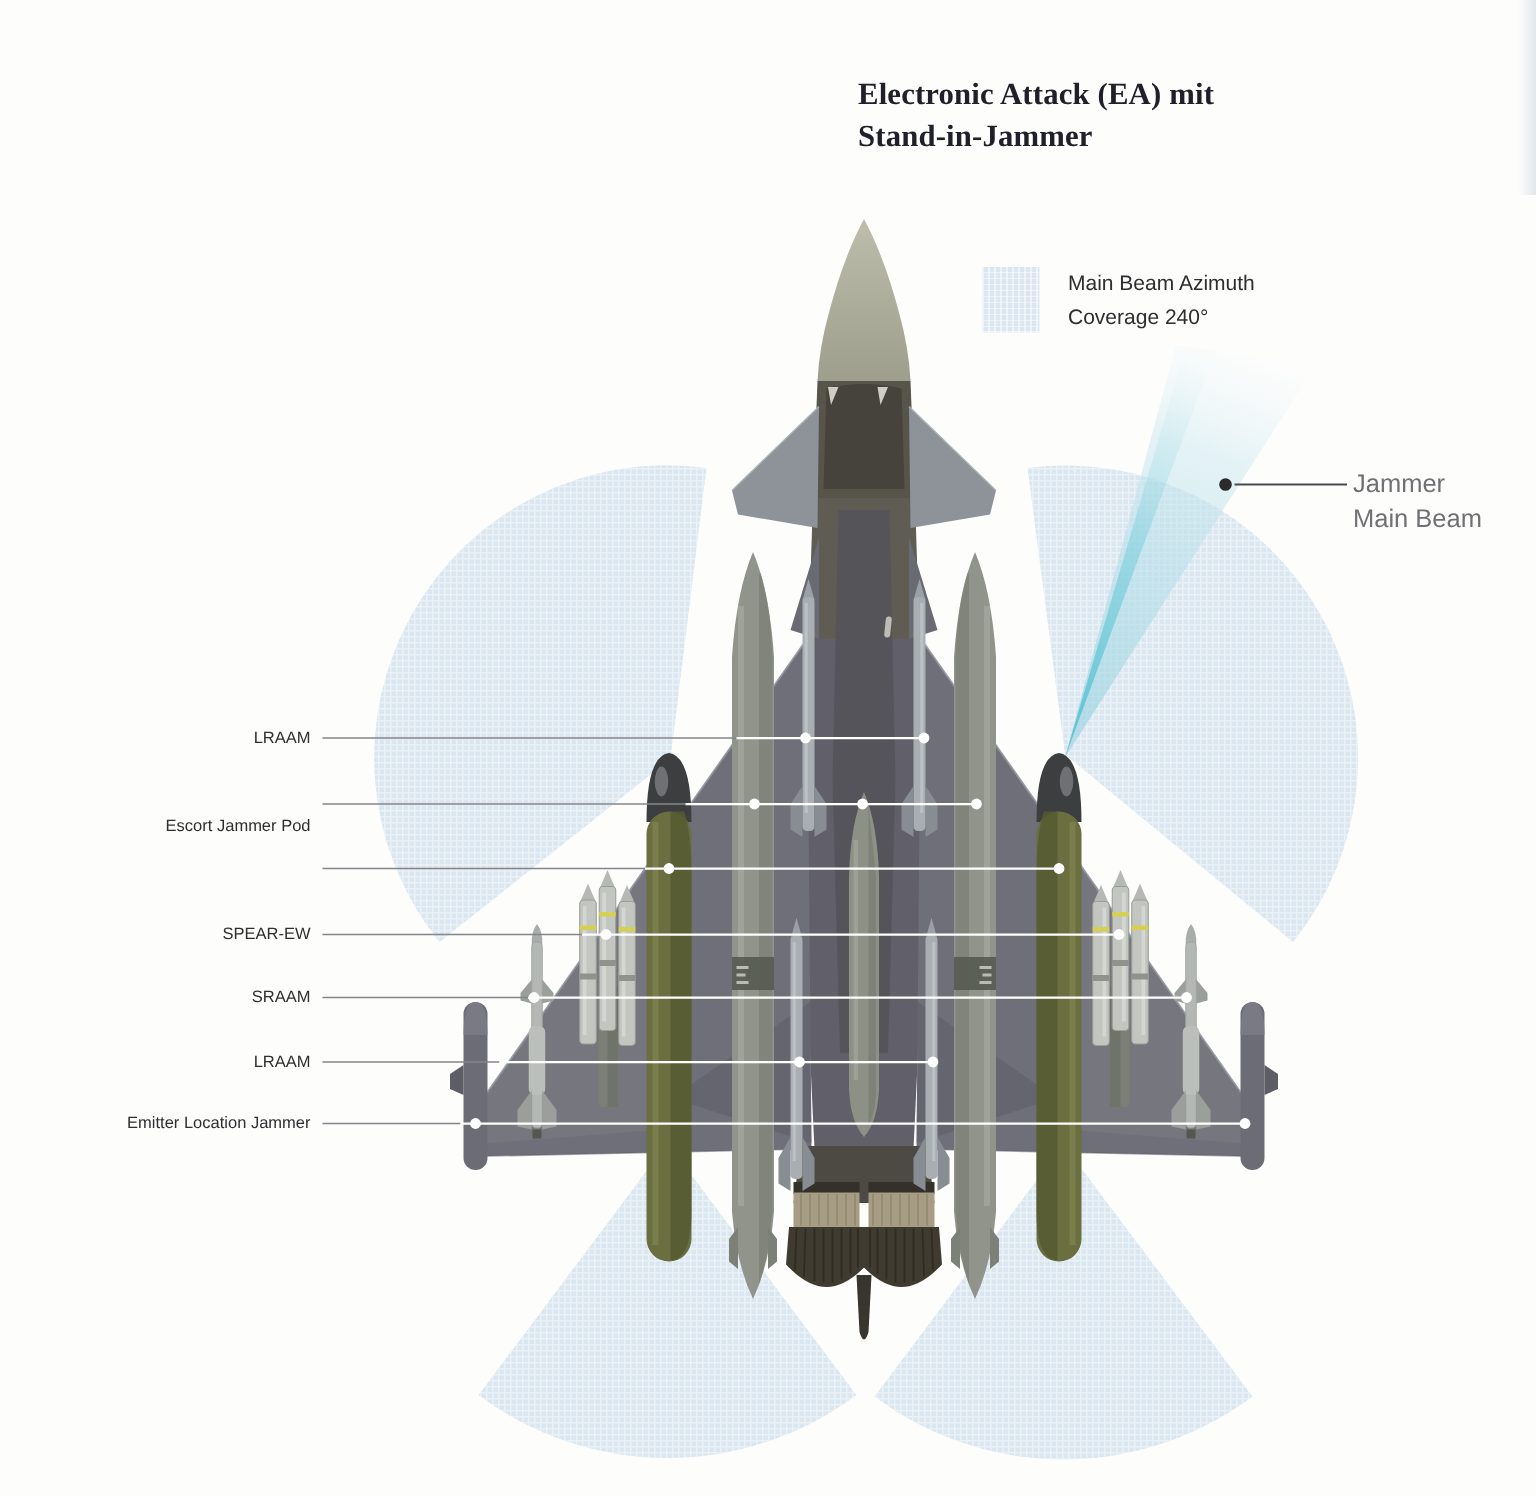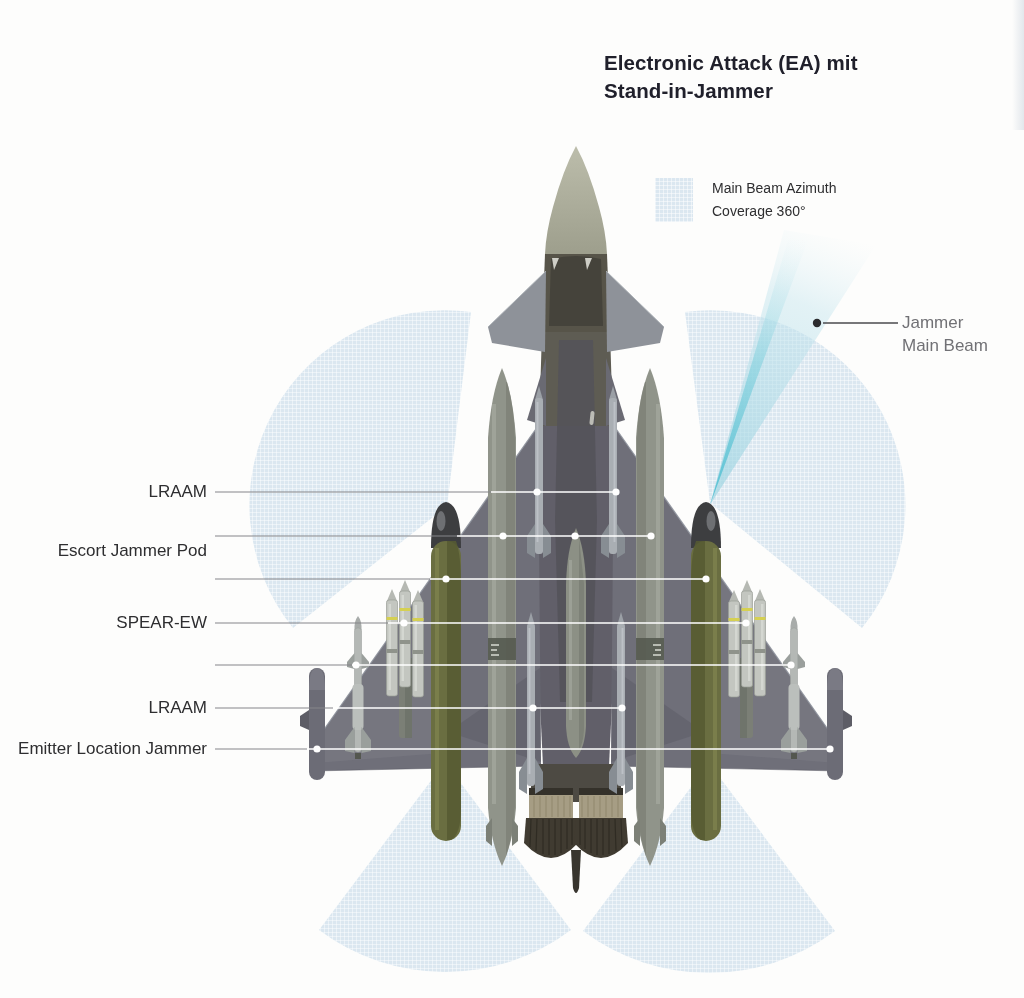--- a/index.html
+++ b/index.html
@@ -3,42 +3,42 @@
 <meta charset="utf-8">
 <style>
   html,body{margin:0;padding:0;background:#ffffff;}
   .stage{
     position:relative;width:1024px;height:998px;overflow:hidden;
     background:var(--c-background,#fdfdfc);
     font-family:"Liberation Sans","DejaVu Sans",sans-serif;
   }
   .stage svg{position:absolute;left:0;top:0;}
   .title{
-    position:absolute;left:604px;top:49px;width:330px;
+    position:absolute;left:572px;top:49px;width:330px;
     font-size:20.5px;font-weight:bold;line-height:28px;
-    color:var(--c-title_text,#20202b);letter-spacing:.1px;
+    color:var(--c-title_text,#20202b);letter-spacing:.1px;font-family:Liberation Serif, serif;
   }
   .legend-swatch{
     position:absolute;left:655px;top:178px;width:38px;height:44px;
     background-image:
       repeating-linear-gradient(0deg, rgba(255,255,255,.5) 0 1px, transparent 1px 4px),
       repeating-linear-gradient(90deg, rgba(255,255,255,.5) 0 1px, transparent 1px 4px);
     background-color:var(--c-coverage_fill,#dbe7f0);
   }
   .legend-text{
     position:absolute;left:712px;top:177px;width:230px;
     font-size:14px;line-height:23px;color:var(--c-label_text,#3a3a3c);
   }
   .beam-callout{
     position:absolute;left:902px;top:311px;width:130px;
     font-size:17px;line-height:23px;color:var(--c-beam_label_text,#717175);
   }
   .callout{
     position:absolute;left:0;width:207px;text-align:right;
-    font-size:17px;line-height:22px;color:var(--c-label_text,#2c2c2e);
+    font-size:11px;line-height:22px;color:var(--c-label_text,#2c2c2e);
   }
   .edge-shadow{
     position:absolute;right:0;top:0;width:12px;height:130px;
     background:linear-gradient(90deg, rgba(190,200,212,0) 0%, rgba(195,205,216,.45) 100%);
   }
 </style>
 </head>
 <body>
 
 <div class="stage">
@@ -238,29 +238,30 @@
 </svg>
 
 <div class="title">
   <div>Electronic Attack (EA) mit</div>
   <div>Stand-in-Jammer</div>
 </div>
 
 <div class="legend-swatch"></div>
 <div class="legend-text">
   <div>Main Beam Azimuth</div>
-  <div>Coverage 360°</div>
+  <div>Coverage 240°</div>
 </div>
 
 <div class="beam-callout">
   <div>Jammer</div>
   <div>Main Beam</div>
 </div>
 
 <div class="callout" style="top:481px">LRAAM</div>
 <div class="callout" style="top:540px">Escort Jammer Pod</div>
 <div class="callout" style="top:612px">SPEAR-EW</div>
+<div class="callout" style="top:654px">SRAAM</div>
 <div class="callout" style="top:697px">LRAAM</div>
 <div class="callout" style="top:738px">Emitter Location Jammer</div>
 
 <div class="edge-shadow"></div>
 
 </div>
 
 </body></html>

